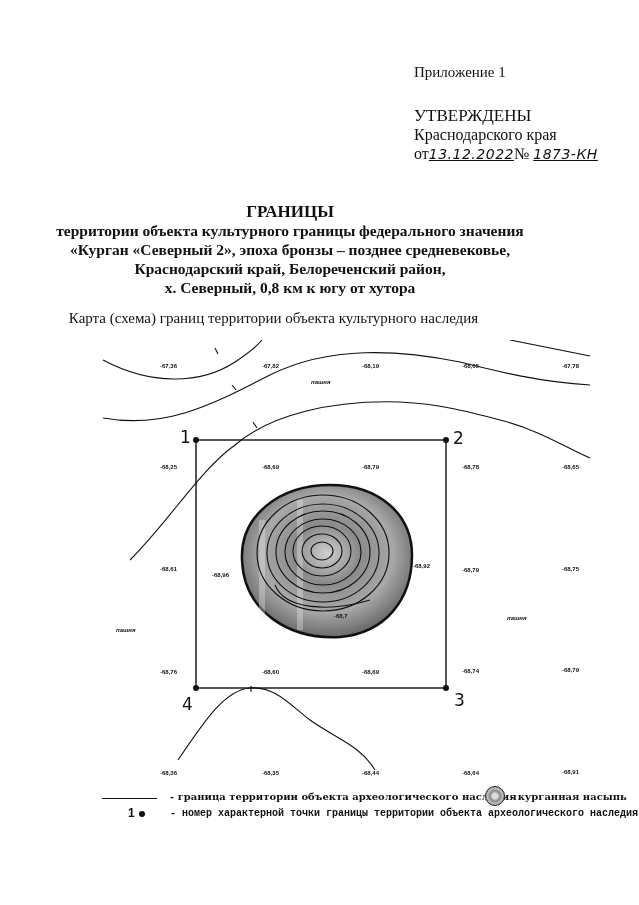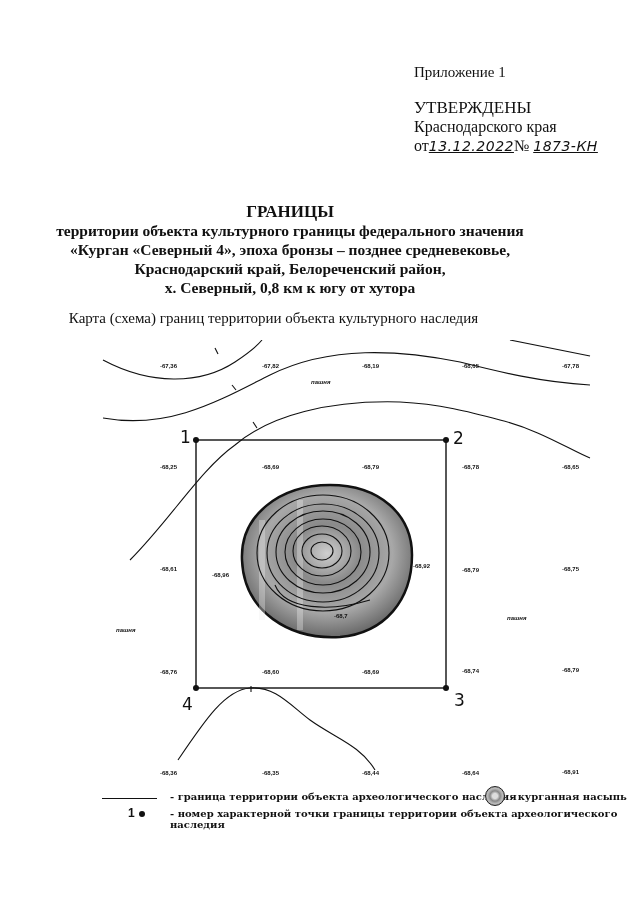--- a/index.html
+++ b/index.html
@@ -1,55 +1,55 @@
 <!DOCTYPE html>
 <html><head>
 <meta charset="utf-8">
 <style>
   html, body { margin:0; padding:0; background:#ffffff; }
   body { width:639px; height:905px; position:relative; overflow:hidden; font-family:"Liberation Serif", serif; color:#111; }
   .abs { position:absolute; }
   .appendix { left:414px; top:64px; font-size:15px; }
   .approved { left:414px; top:98px; font-size:16px; line-height:19px; }
-  .approved .t1 { font-size:17px; }
+  .approved .t1 { font-size:17px;margin-top:8px; }
   .order-line { white-space:nowrap; }
   .hand { font-family:"DejaVu Sans", sans-serif; font-style:italic; font-size:14px; text-decoration:underline; letter-spacing:0.5px; }
   .title-block { left:0; width:580px; top:202px; text-align:center; font-weight:bold; font-size:15.5px; line-height:19px; }
   .title-block .head { font-size:17px; }
   .subtitle { left:0; width:547px; top:310px; text-align:center; font-size:15px; }
   svg.map { position:absolute; left:0; top:340px; }
   .elev { font-family:"Liberation Sans", sans-serif; font-size:6px; font-weight:bold; fill:#111; }
   .landuse { font-family:"Liberation Sans", sans-serif; font-size:6px; font-weight:bold; font-style:italic; fill:#111; }
   .ptlabel { font-family:"DejaVu Sans", sans-serif; font-size:17px; fill:#111; }
   .legend { font-family:"DejaVu Serif", serif; font-size:10px; font-weight:bold; }
   .leg-line { left:102px; top:798px; width:55px; border-top:1.5px solid #111; }
   .leg-text1 { left:170px; top:791px; }
   .leg-mound { left:485px; top:786px; width:18px; height:18px; border-radius:50%; border:1.5px solid #222;
      background: radial-gradient(circle, #ddd 0 20%, #888 40%, #bbb 60%, #777 100%); }
   .leg-text2 { left:510px; top:791px; }
   .leg-pt-num { left:128px; top:806px; font-family:"Liberation Sans", sans-serif; font-size:12px; font-weight:bold; }
   .leg-pt-dot { left:139px; top:811px; width:6px; height:6px; border-radius:50%; background:#111; }
-  .leg-text3 { left:170px; top:808px; }
+  .leg-text3 { left:170px; top:808px;font-family:Liberation Mono, monospace; }
 </style>
 </head>
 <body>
 
 <div class="abs appendix">Приложение 1</div>
 <div class="abs approved">
   <div class="t1">УТВЕРЖДЕНЫ</div>
   <div>Краснодарского края</div>
   <div class="order-line">
     <span>от</span><span class="hand">13.12.2022</span><span>№</span>&nbsp;<span class="hand">1873-КН</span>
   </div>
 </div>
 
 <div class="abs title-block">
   <div class="head">ГРАНИЦЫ</div>
   <div>территории объекта культурного границы федерального значения</div>
-  <div>«Курган «Северный 4», эпоха бронзы – позднее средневековье,</div>
+  <div>«Курган «Северный 2», эпоха бронзы – позднее средневековье,</div>
   <div>Краснодарский край, Белореченский район,</div>
   <div>х. Северный, 0,8 км к югу от хутора</div>
 </div>
 
 <div class="abs subtitle">Карта (схема) границ территории объекта культурного наследия</div>
 
 <svg class="map" width="639" height="440" viewBox="0 340 639 440">
   <defs>
     <radialGradient id="moundGrad" cx="50%" cy="45%" r="55%">
       <stop offset="0" stop-color="#cfcfcf"></stop>

